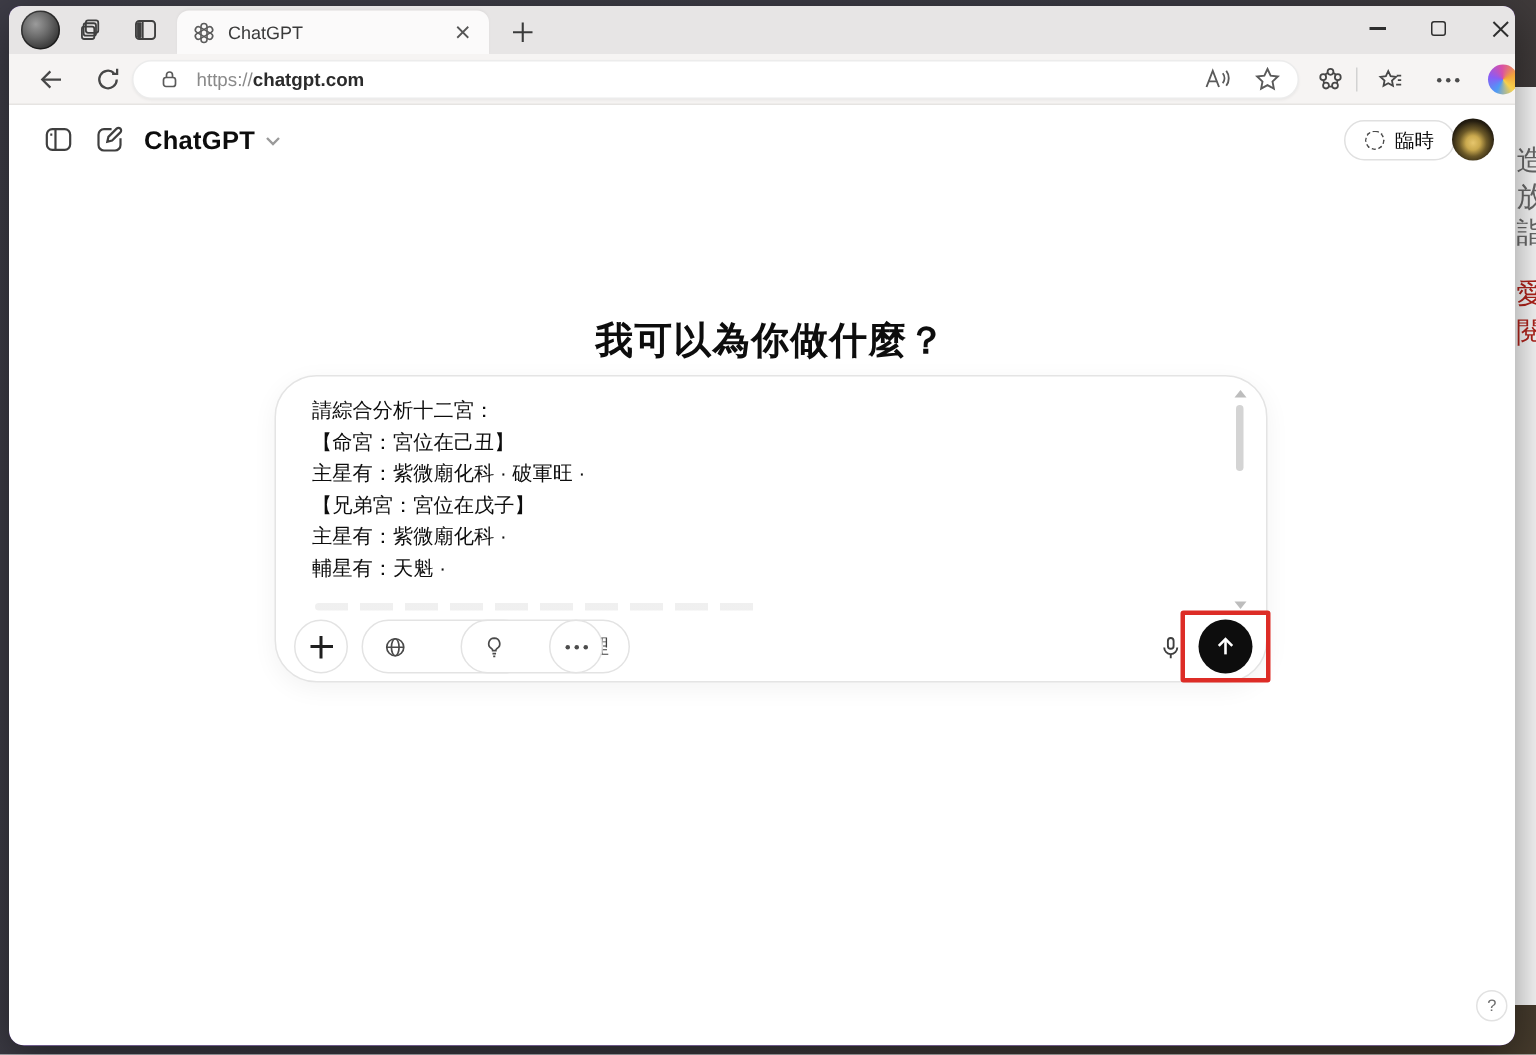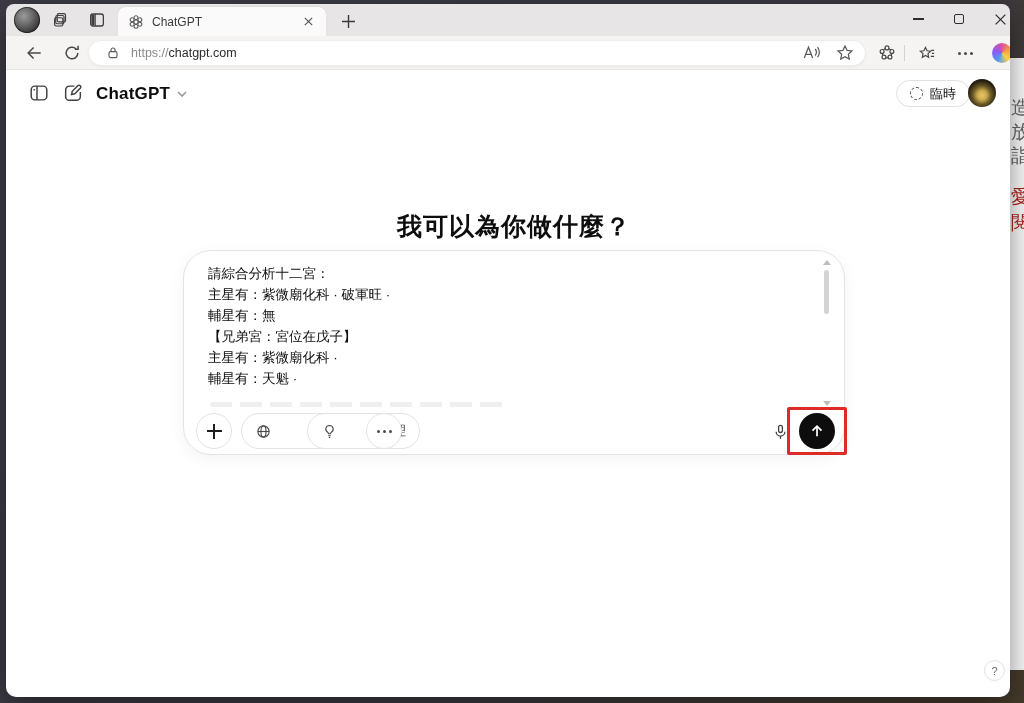--- a/index.html
+++ b/index.html
@@ -31,21 +31,21 @@
   .glyph-max { width:10px; height:10px; border:1.4px solid #2e2e2e; border-radius:2px; }
 
   
   .toolbar { position:relative; height:34px; background:#f6f4f3; border-bottom:1px solid #e6e4e2; }
   .nav-btn { position:absolute; top:7px; width:20px; height:20px; cursor:pointer; }
   .nav-btn svg { width:100%; height:100%; }
   .addressbar { position:absolute; left:82px; top:4px; width:778px; height:26px; background:#ffffff; border:1px solid #ececec; border-radius:14px; box-shadow:0 1px 2px rgba(0,0,0,.05); display:flex; align-items:center; padding:0 10px; cursor:text; }
   .addr-lock { width:16px; height:16px; margin:0 10px 0 6px; flex:0 0 auto; }
   .addr-url { font-size:12.5px; white-space:nowrap; }
   .addr-proto { color:#8a8a8a; }
-  .addr-host { color:#2b2b2b; font-weight:normal; }
+  .addr-host { color:#2b2b2b; font-weight:bold; }
   .addr-spacer { flex:1; }
   .addr-action { width:20px; height:20px; margin-left:14px; cursor:pointer; flex:0 0 auto; }
   .addr-action svg { width:100%; height:100%; }
   .tbar-right { position:absolute; top:8px; width:18px; height:18px; cursor:pointer; }
   .tbar-right svg { width:100%; height:100%; }
   .tbar-divider { position:absolute; left:898px; top:9px; width:1px; height:16px; background:#d2d2d2; }
   .copilot { position:absolute; left:986px; top:7px; width:20px; height:20px; border-radius:50%; background:conic-gradient(from 210deg,#4e9af5,#8a5cf5,#d84fa8,#f2a33c,#f7d14c,#4e9af5); cursor:pointer; }
   .dots { display:flex; gap:3px; align-items:center; justify-content:center; height:100%; }
   .dots i { width:3px; height:3px; border-radius:50%; background:#4c4c4c; }
 
@@ -248,22 +248,22 @@
       <span class="temp-label">臨時</span>
     </div>
 
     <div class="user-avatar"></div>
 
     <div class="heading">我可以為你做什麼？</div>
 
     <div class="composer">
       <div class="composer-text">
           <div class="t-line">請綜合分析十二宮：</div>
+          <div class="t-line">【命宮：宮位在己丑】</div>
           <div class="t-line">主星有：紫微廟化科 · 破軍旺 ·</div>
-          <div class="t-line">輔星有：無</div>
           <div class="t-line">【兄弟宮：宮位在戊子】</div>
           <div class="t-line">主星有：紫微廟化科 ·</div>
           <div class="t-line">輔星有：天魁 ·</div>
         </div>
       <div class="ghost-line"></div>
 
       <div class="cmp-scroll-up"></div>
       <div class="cmp-scroll-thumb"></div>
       <div class="cmp-scroll-down"></div>
 

